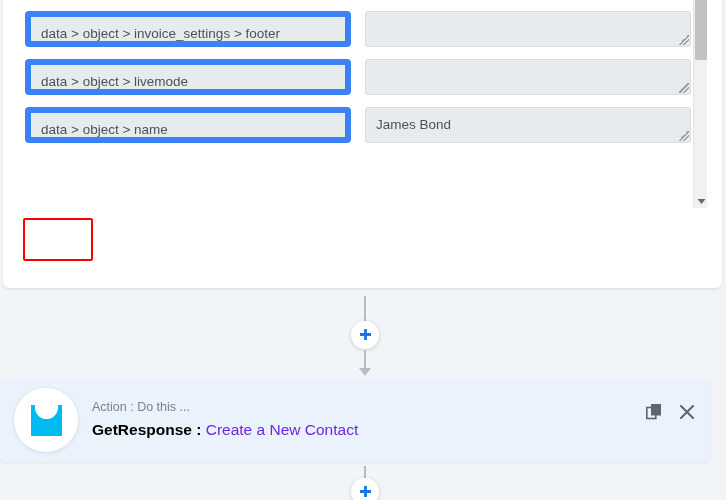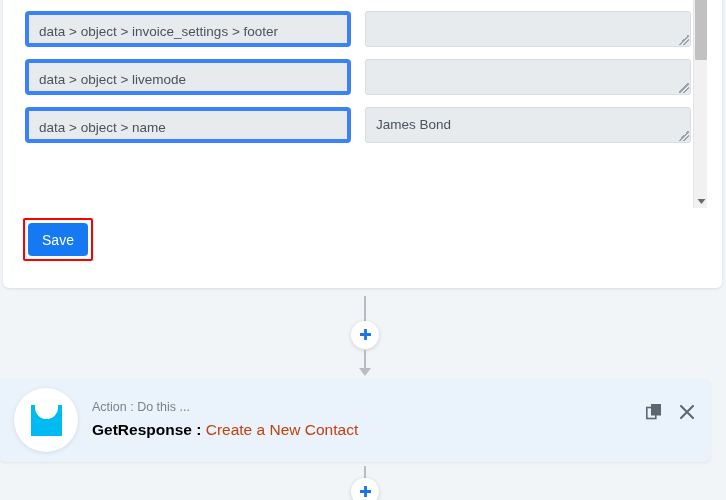--- a/index.html
+++ b/index.html
@@ -45,21 +45,21 @@
     height: 36px;
     display: flex;
     align-items: center;
   }
 
   .field-key {
     margin-left: 22px;
     width: 326px;
     height: 36px;
     background: #e7ebee;
-    border: 4px solid #3b82f6;
+    border: 6px solid #3b82f6;
     border-radius: 4px;
     font-size: 13.5px;
     color: #4a525a;
     line-height: 34px;
     padding: 0 10px;
     white-space: nowrap;
     overflow: hidden;
   }
 
   .field-value {
@@ -234,21 +234,21 @@
     margin-top: 3px;
     font-size: 15.5px;
     line-height: 21px;
     white-space: nowrap;
   }
   #action-app-name {
     font-weight: bold;
     color: #000000;
   }
   #action-operation {
-    color: #c2410c;
+    color: #6d28d9;
   }
 
   #action-card-tools {
     position: absolute;
     right: 16px;
     top: 24px;
     display: flex;
     align-items: center;
     gap: 18px;
   }
@@ -280,21 +280,20 @@
       <div id="mapping-scrollbar-thumb"></div>
       <div id="mapping-scrollbar-down">
         <svg width="9" height="7" viewBox="0 0 9 7">
             <path d="M0.5 1 L4.5 6 L8.5 1 Z" fill="#6b6b6b"></path>
           </svg>
       </div>
     </div>
   </div>
 
   <div id="save-highlight"></div>
-  <button id="save-button">Save</button>
 </div>
 
 <div class="connector" style="top:296px; height:82px;">
   <div class="conn-line" style="top:0px; height:26px;"></div>
   <div class="plus-circle" style="left:351px; top:25px;">
     <svg width="15" height="15" viewBox="0 0 15 15">
       <path d="M6.1 1 h2.8 v4.1 h4.1 v2.8 h-4.1 v4.1 h-2.8 v-4.1 h-4.1 v-2.8 h4.1 z" fill="#1a73e8"></path>
     </svg>
   </div>
   <div class="conn-line" style="top:54px; height:20px;"></div>

